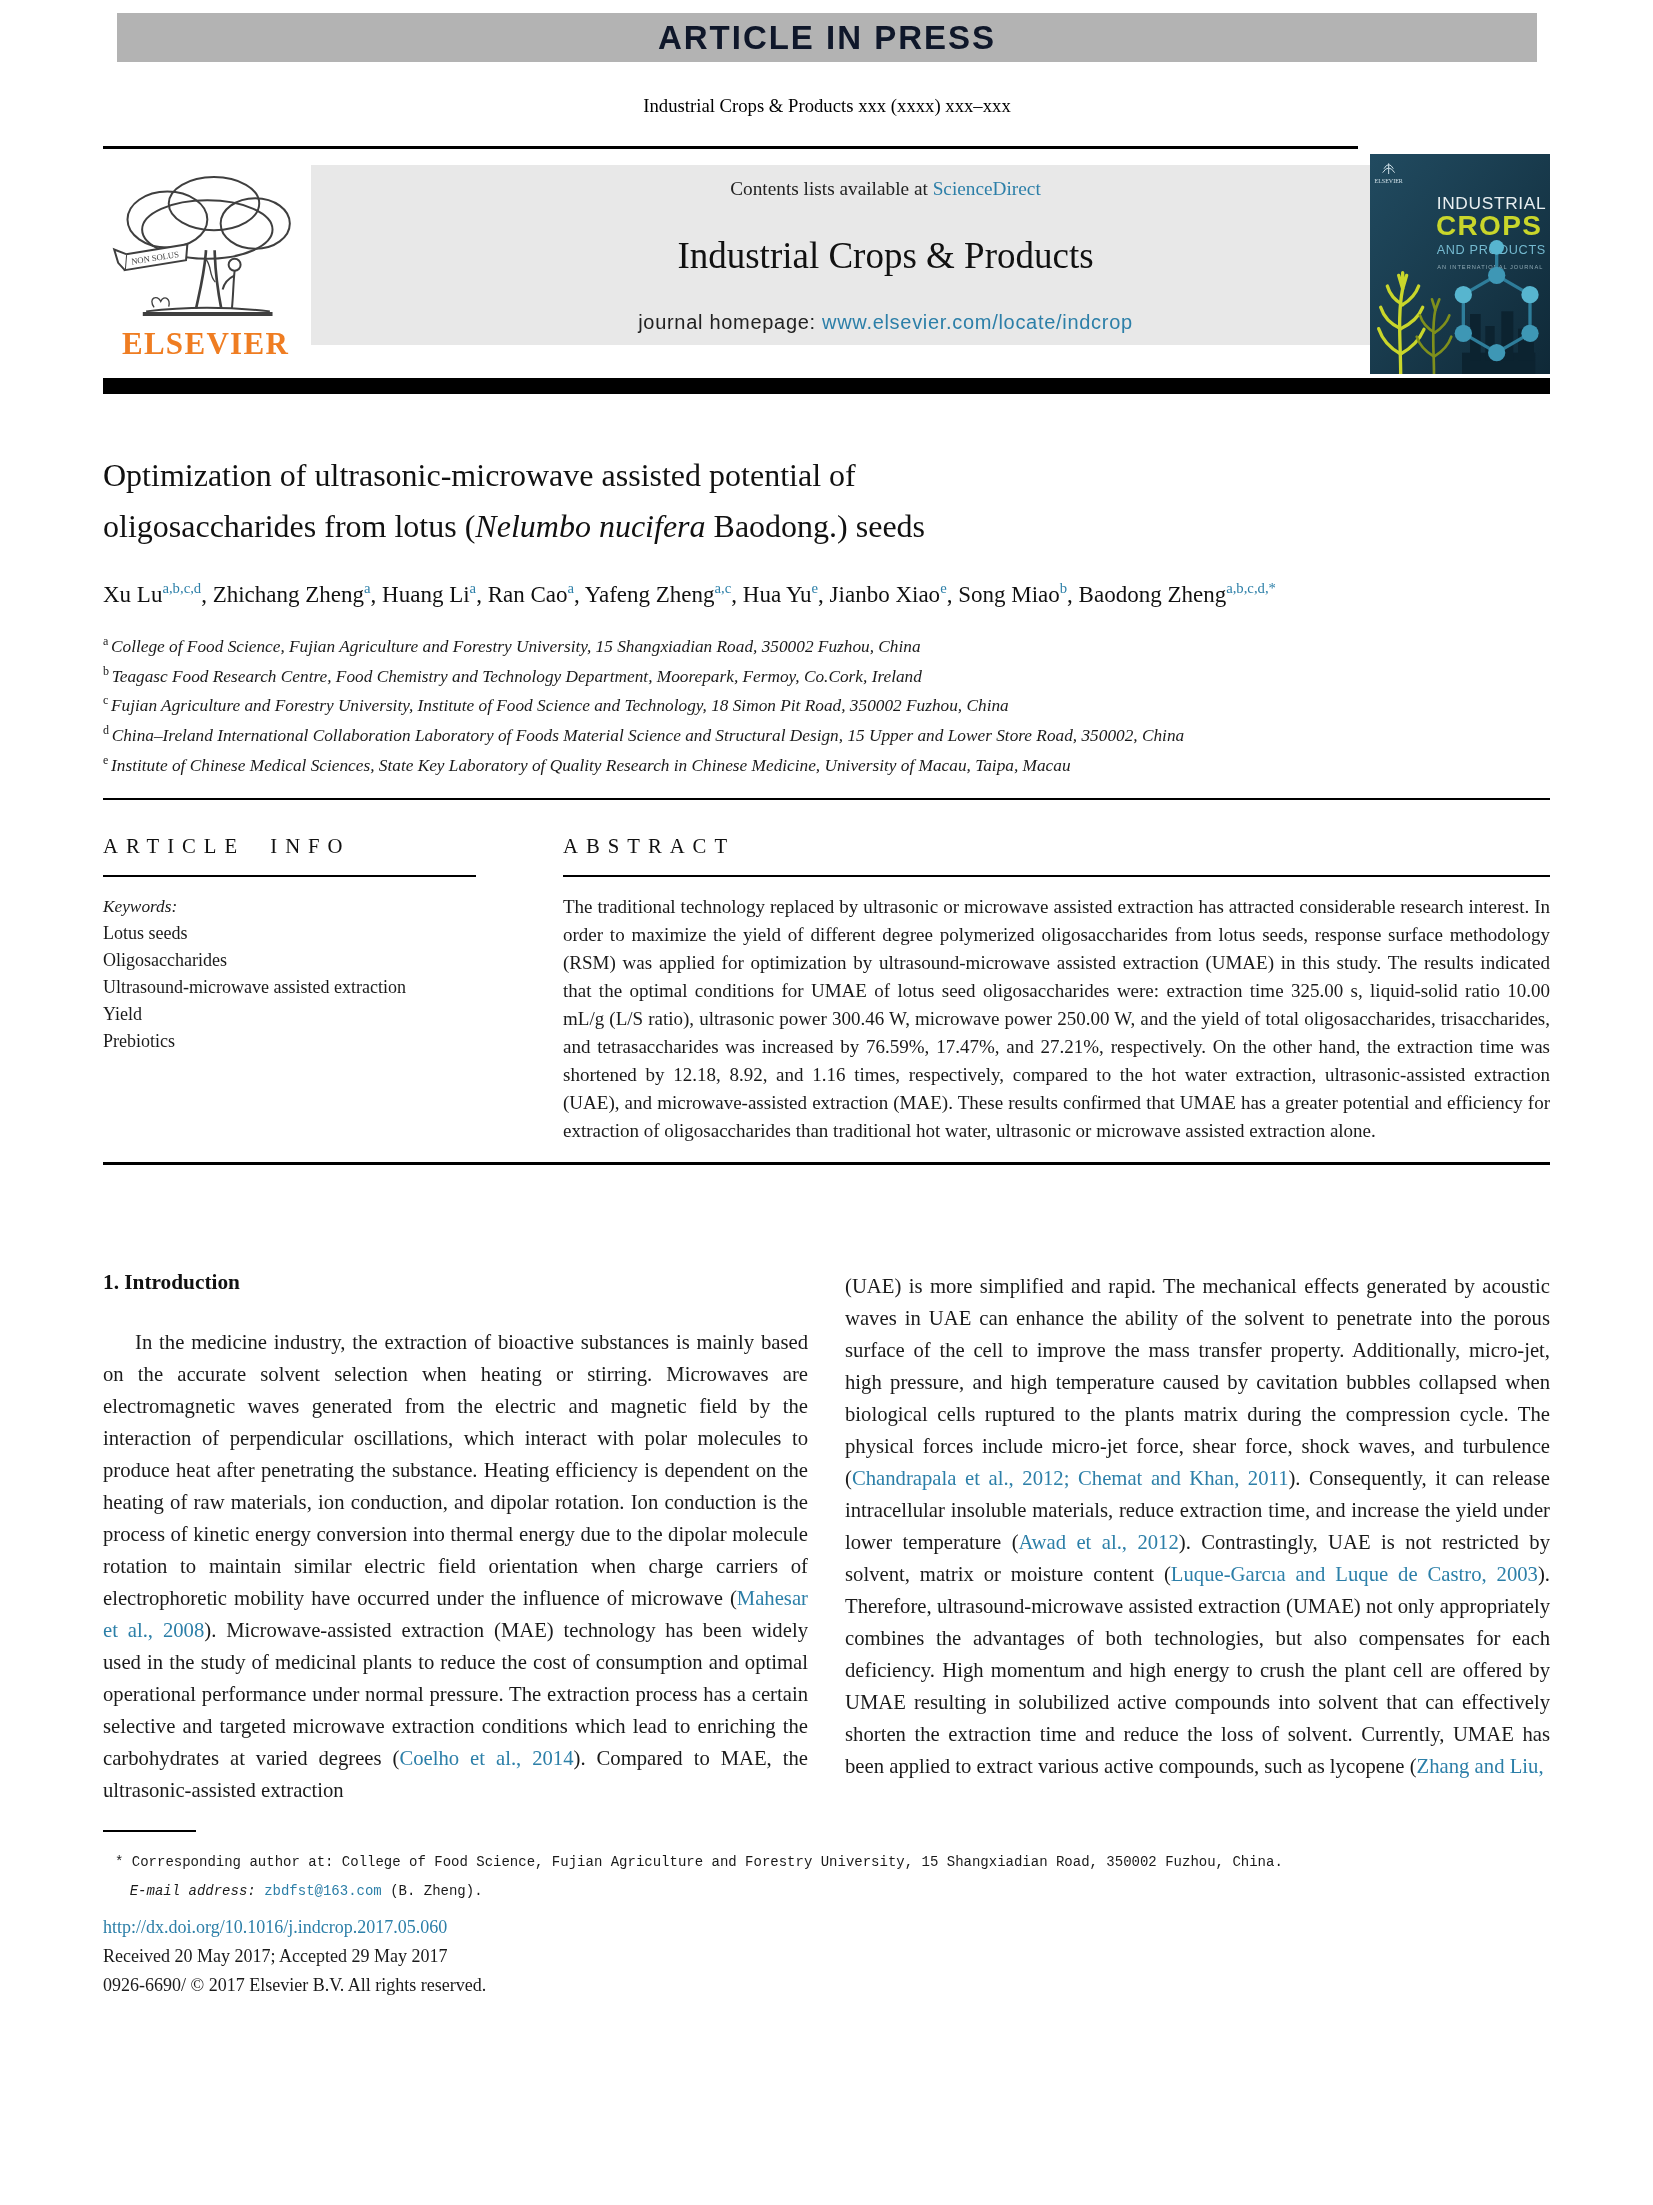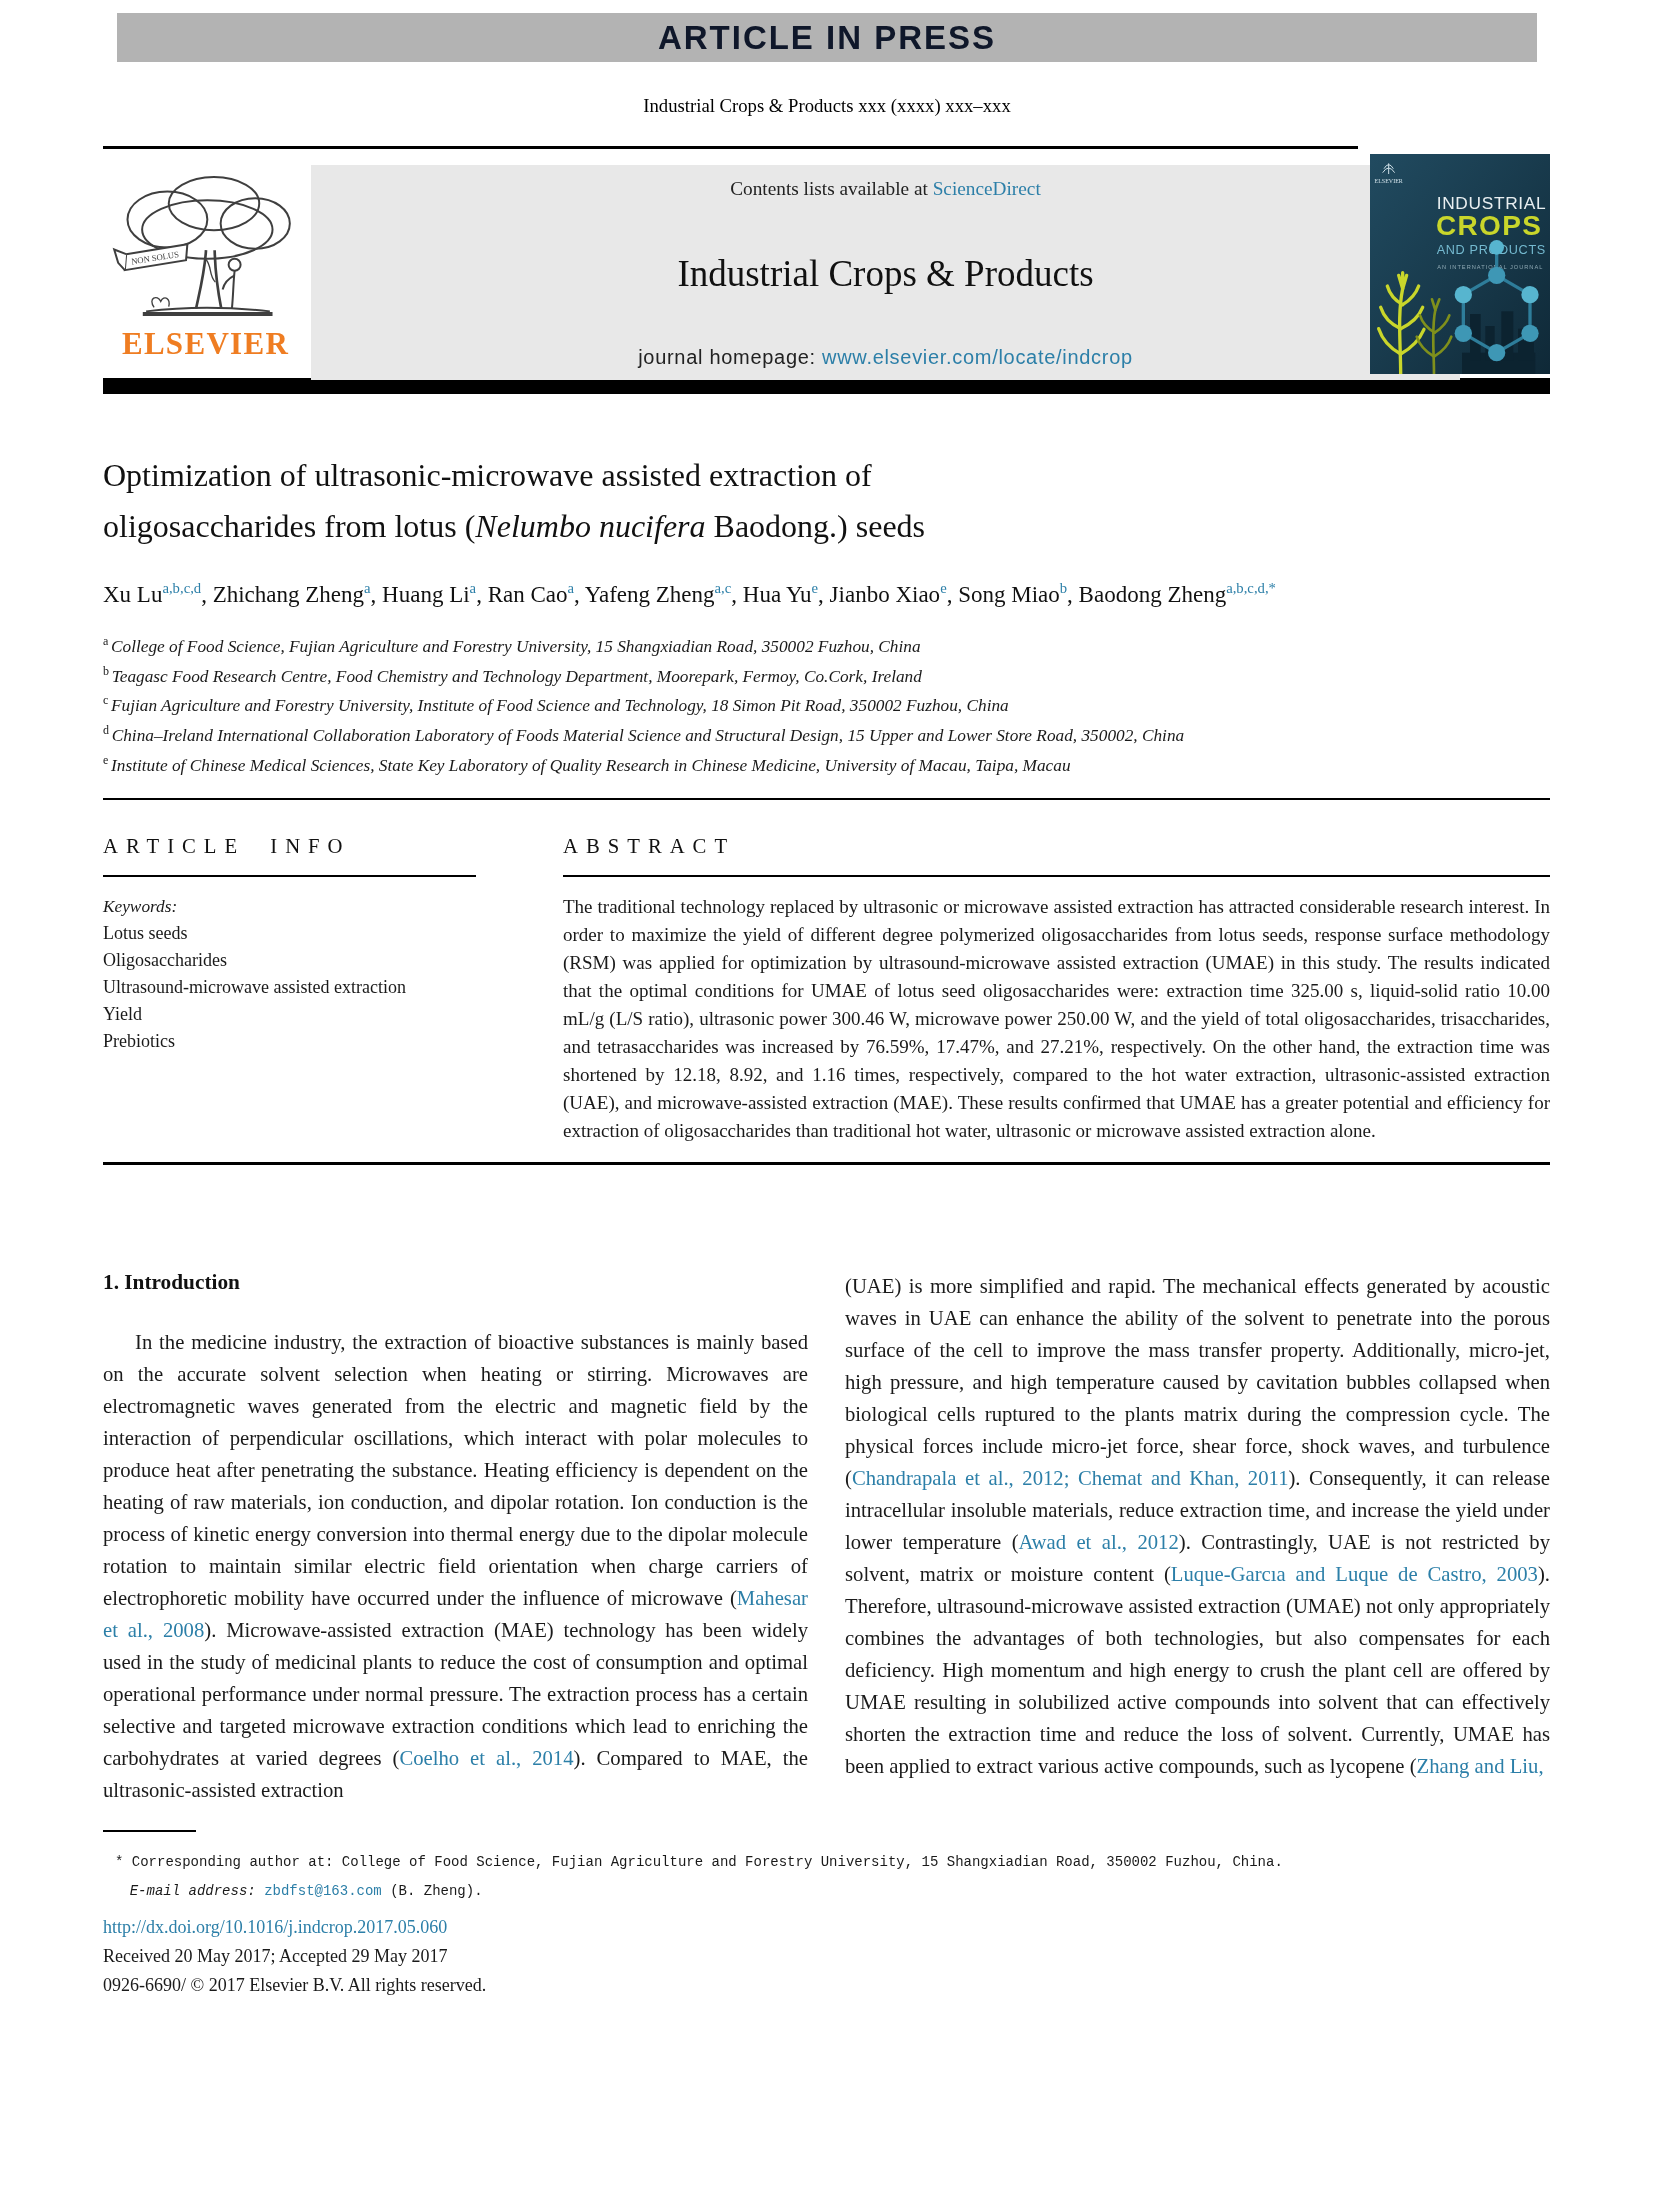--- a/index.html
+++ b/index.html
@@ -14,21 +14,21 @@
   .jref{margin-top:33px;text-align:center;font-size:18.7px;color:#000000;}
 
   .toprule{margin:29px 0 0 103px;width:1255px;height:2.7px;background:#000;}
 
   
   .masthead{position:relative;margin:16px 0 0 103px;width:1447px;height:208px;}
   .logo-block{position:absolute;left:0;top:0;width:205px;text-align:center;}
   .logo-block svg{display:block;margin:0 auto;}
   .elsevier-word{font-size:31px;font-weight:bold;color:#ef7d22;letter-spacing:1.3px;
                  font-family:"Liberation Serif",serif;margin-top:-4px;}
-  .head-box{position:absolute;left:208px;top:0;width:1149px;height:215px;background:#e8e8e8;
+  .head-box{position:absolute;left:208px;top:0;width:1149px;height:180px;background:#e8e8e8;
             display:flex;flex-direction:column;align-items:center;justify-content:space-between;
             padding:13.3px 0 10.7px 0;box-sizing:border-box;}
   .contents-line{font-size:19.3px;color:#222;}
   .head-title{font-size:37px;color:#111;}
   .homepage-line{font-family:"Liberation Sans",sans-serif;font-size:20px;color:#222;letter-spacing:0.7px;}
   .lnk{color:#2c7fa8;text-decoration:none;cursor:pointer;}
   .cover{position:absolute;right:0;top:-10.7px;width:180px;height:220px;}
 
   .blackbar{margin:5.3px 0 0 103px;width:1447px;height:16px;background:#000;}
 
@@ -188,21 +188,21 @@
           <path d="M97,268 Q114,257 119,242"></path>
           <path d="M98,234 L93,218 M98,234 L104,218"></path>
         </g>
       </svg>
     </div>
   </div>
 
   <div class="blackbar"></div>
 
   <h1 class="title">
-    <span>Optimization of ultrasonic-microwave assisted extraction of</span><br>
+    <span>Optimization of ultrasonic-microwave assisted potential of</span><br>
     <span>oligosaccharides from lotus (</span><i>Nelumbo nucifera</i><span> Baodong.) seeds</span>
   </h1>
 
   <div class="authors">
     <span class="author"><span>Xu Lu</span><sup>a,b,c,d</sup><span>, </span></span><span class="author"><span>Zhichang Zheng</span><sup>a</sup><span>, </span></span><span class="author"><span>Huang Li</span><sup>a</sup><span>, </span></span><span class="author"><span>Ran Cao</span><sup>a</sup><span>, </span></span><span class="author"><span>Yafeng Zheng</span><sup>a,c</sup><span>, </span></span><span class="author"><span>Hua Yu</span><sup>e</sup><span>, </span></span><span class="author"><span>Jianbo Xiao</span><sup>e</sup><span>, </span></span><span class="author"><span>Song Miao</span><sup>b</sup><span>, </span></span><span class="author"><span>Baodong Zheng</span><sup>a,b,c,d,*</sup><span></span></span>
   </div>
 
   <div class="affils">
     <div class="affil"><sup>a</sup><span class="it">College of Food Science, Fujian Agriculture and Forestry University, 15 Shangxiadian Road, 350002 Fuzhou, China</span></div>
     <div class="affil"><sup>b</sup><span class="it">Teagasc Food Research Centre, Food Chemistry and Technology Department, Moorepark, Fermoy, Co.Cork, Ireland</span></div>

